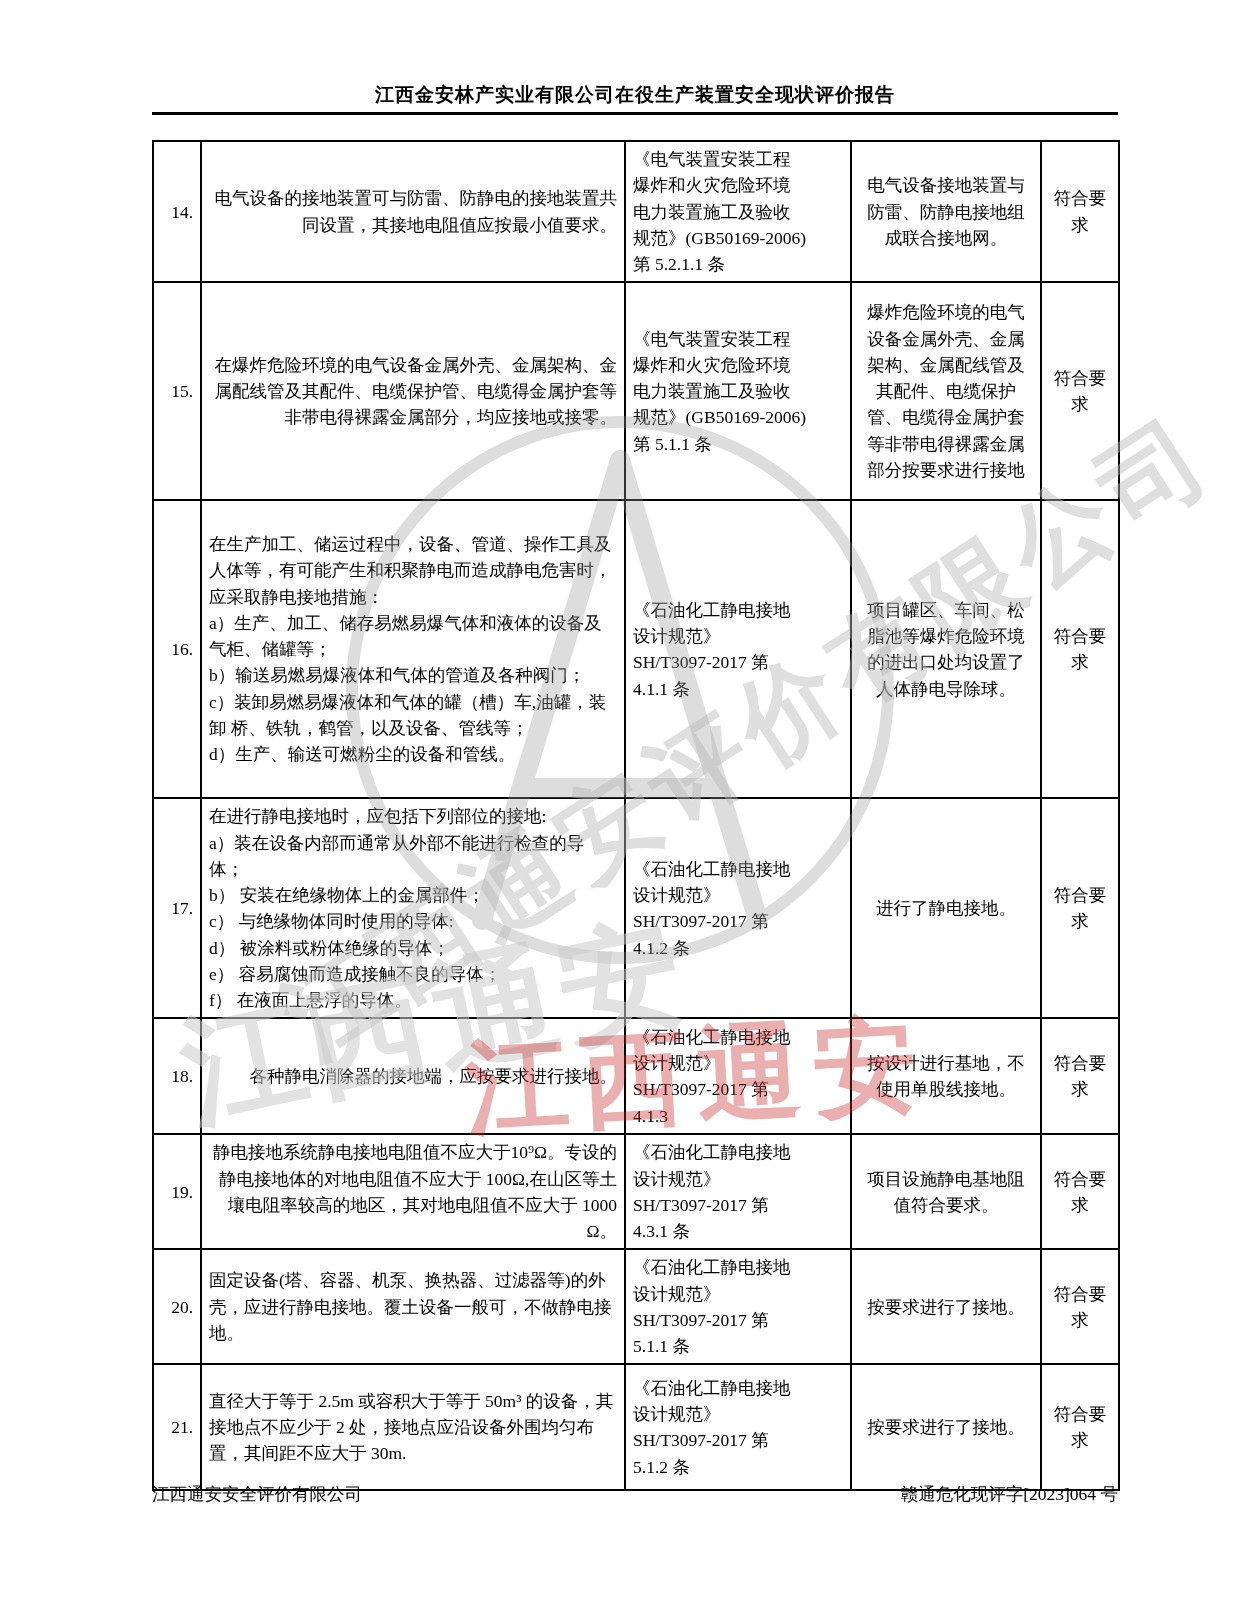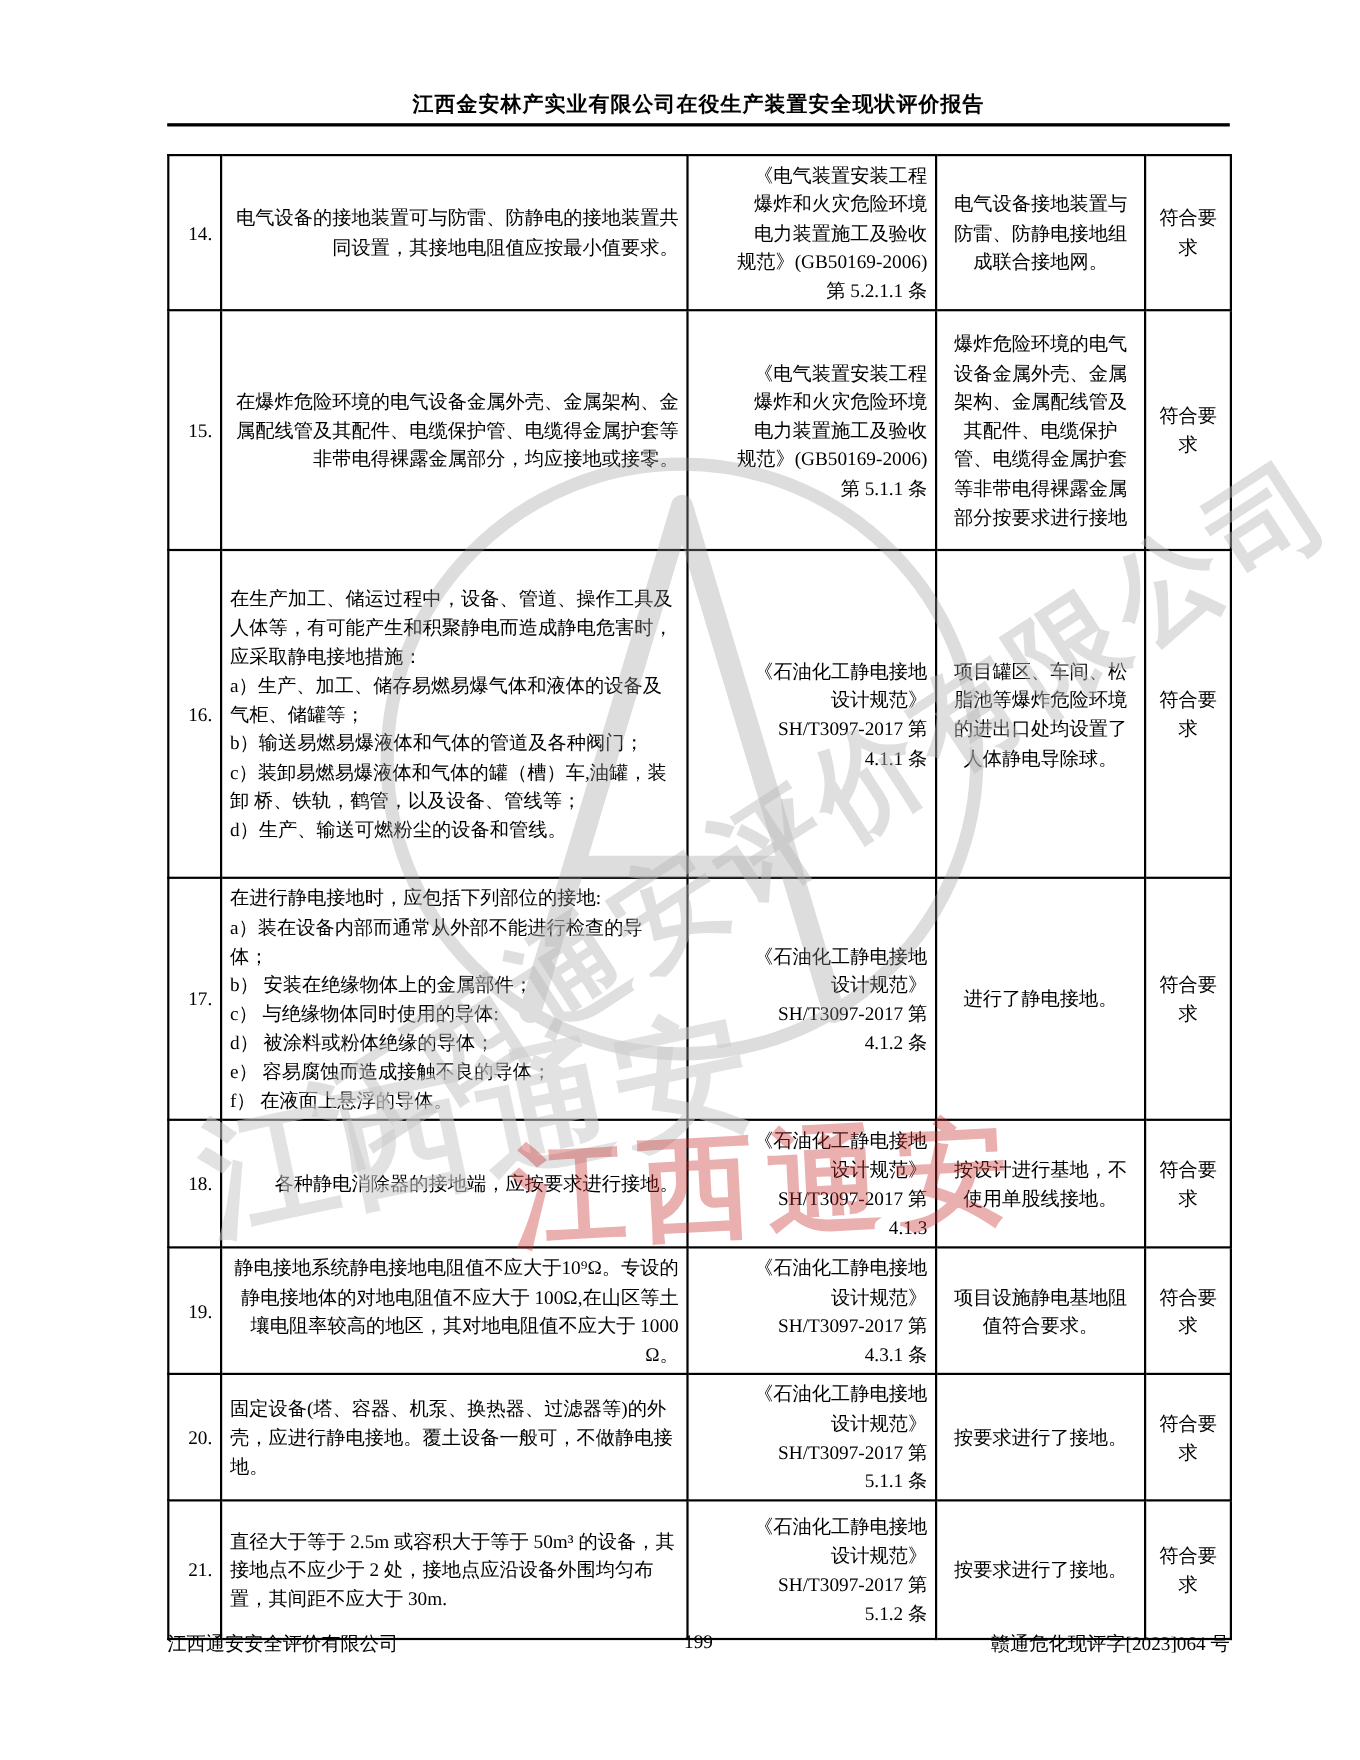--- a/index.html
+++ b/index.html
@@ -23,21 +23,21 @@
   table.report td{
     border:2px solid #000;
     font-size:17.5px;line-height:1.5;
     padding:4px 7px;vertical-align:middle;
     word-break:break-all;
   }
   td.c-no{text-align:right;}
   td.c-content{white-space:pre-line;}
   td.c-content.center{text-align:right;}
   td.c-content.left{text-align:left;}
-  td.c-standard{text-align:right;white-space:pre-line;}
+  td.c-standard{text-align:left;white-space:pre-line;}
   td.c-status{text-align:center;white-space:pre-line;}
   td.c-conclusion{text-align:center;}
   tr.r14 td{height:128px;}
   tr.r15 td{height:208px;}
   tr.r16 td{height:288px;}
   tr.r17 td{height:208px;}
   tr.r18 td{height:106px;}
   tr.r19 td{height:104px;border-radius:25px;}
   tr.r20 td{height:98px;}
   tr.r21 td{height:116px;}
@@ -183,16 +183,15 @@
   <svg class="wm-circle" width="580" height="580" viewBox="0 0 580 580">
     <circle cx="290" cy="290" r="268" fill="none" stroke="#9a9a9a" stroke-width="12"></circle>
     <path d="M290 60 L152 520 M290 60 L428 520 M196 388 L384 388" fill="none" stroke="#9a9a9a" stroke-width="20" stroke-linecap="round"></path>
   </svg>
   <div class="wm-diagonal">江西通安评价有限公司</div>
   <div class="wm-gray">江西通安</div>
   <div class="wm-red">江西通安</div>
 </div>
 
 <div class="page-footer">
-  <span class="footer-center">199</span>
   <span class="footer-left">江西通安安全评价有限公司</span>
   <span class="footer-right">赣通危化现评字[2023]064 号</span>
 </div>
 
 </body></html>

